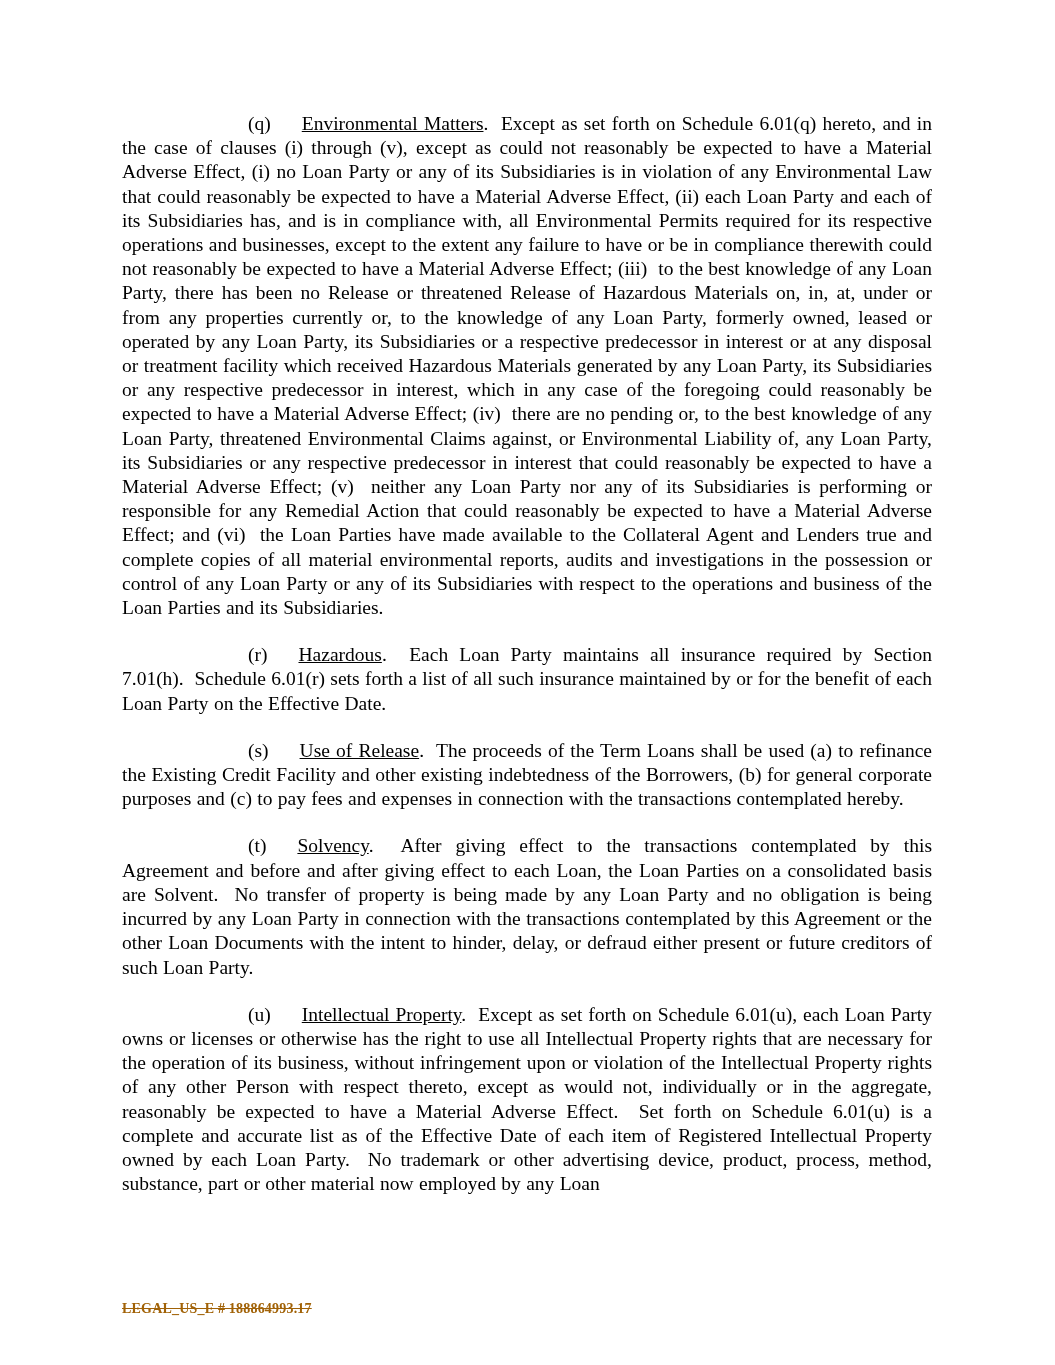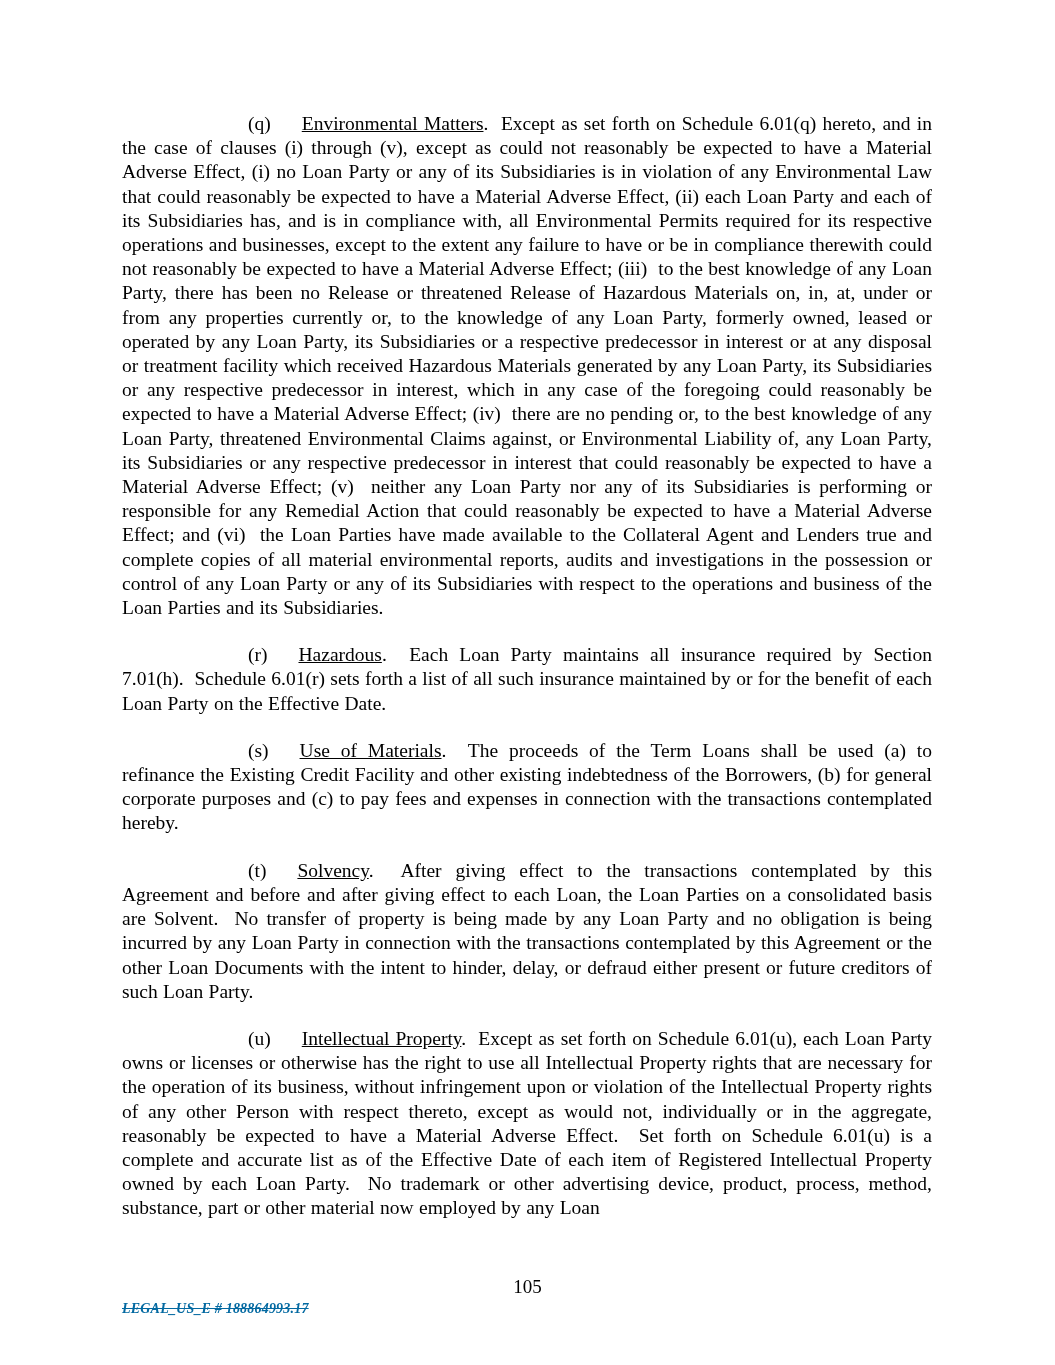--- a/index.html
+++ b/index.html
@@ -59,24 +59,23 @@
 </head>
 <body>
 
 <div class="page" style="color: rgb(0, 0, 0); background: rgb(255, 255, 255);">
   <div class="content">
 
     <p class="para"><span>(q)</span><span class="tab"></span><span class="heading">Environmental Matters</span><span>.&nbsp; Except as set forth on Schedule 6.01(q) hereto, and in the case of clauses (i) through (v), except as could not reasonably be expected to have a Material Adverse Effect, (i) no Loan Party or any of its Subsidiaries is in violation of any Environmental Law that could reasonably be expected to have a Material Adverse Effect, (ii) each Loan Party and each of its Subsidiaries has, and is in compliance with, all Environmental Permits required for its respective operations and businesses, except to the extent any failure to have or be in compliance therewith could not reasonably be expected to have a Material Adverse Effect; (iii)&nbsp; to the best knowledge of any Loan Party, there has been no Release or threatened Release of Hazardous Materials on, in, at, under or from any properties currently or, to the knowledge of any Loan Party, formerly owned, leased or operated by any Loan Party, its Subsidiaries or a respective predecessor in interest or at any disposal or treatment facility which received Hazardous Materials generated by any Loan Party, its Subsidiaries or any respective predecessor in interest, which in any case of the foregoing could reasonably be expected to have a Material Adverse Effect; (iv)&nbsp; there are no pending or, to the best knowledge of any Loan Party, threatened Environmental Claims against, or Environmental Liability of, any Loan Party, its Subsidiaries or any respective predecessor in interest that could reasonably be expected to have a Material Adverse Effect; (v)&nbsp; neither any Loan Party nor any of its Subsidiaries is performing or responsible for any Remedial Action that could reasonably be expected to have a Material Adverse Effect; and (vi)&nbsp; the Loan Parties have made available to the Collateral Agent and Lenders true and complete copies of all material environmental reports, audits and investigations in the possession or control of any Loan Party or any of its Subsidiaries with respect to the operations and business of the Loan Parties and its Subsidiaries.</span></p>
 
     <p class="para"><span>(r)</span><span class="tab"></span><span class="heading">Hazardous</span><span>.&nbsp; Each Loan Party maintains all insurance required by Section 7.01(h).&nbsp; Schedule 6.01(r) sets forth a list of all such insurance maintained by or for the benefit of each Loan Party on the Effective Date.</span></p>
 
-    <p class="para"><span>(s)</span><span class="tab"></span><span class="heading">Use of Materials</span><span>.&nbsp; The proceeds of the Term Loans shall be used (a) to refinance the Existing Credit Facility and other existing indebtedness of the Borrowers, (b) for general corporate purposes and (c) to pay fees and expenses in connection with the transactions contemplated hereby.</span></p>
+    <p class="para"><span>(s)</span><span class="tab"></span><span class="heading">Use of Release</span><span>.&nbsp; The proceeds of the Term Loans shall be used (a) to refinance the Existing Credit Facility and other existing indebtedness of the Borrowers, (b) for general corporate purposes and (c) to pay fees and expenses in connection with the transactions contemplated hereby.</span></p>
 
     <p class="para"><span>(t)</span><span class="tab"></span><span class="heading">Solvency</span><span>.&nbsp; After giving effect to the transactions contemplated by this Agreement and before and after giving effect to each Loan, the Loan Parties on a consolidated basis are Solvent.&nbsp; No transfer of property is being made by any Loan Party and no obligation is being incurred by any Loan Party in connection with the transactions contemplated by this Agreement or the other Loan Documents with the intent to hinder, delay, or defraud either present or future creditors of such Loan Party.</span></p>
 
     <p class="para"><span>(u)</span><span class="tab"></span><span class="heading">Intellectual Property</span><span>.&nbsp; Except as set forth on Schedule 6.01(u), each Loan Party owns or licenses or otherwise has the right to use all Intellectual Property rights that are necessary for the operation of its business, without infringement upon or violation of the Intellectual Property rights of any other Person with respect thereto, except as would not, individually or in the aggregate, reasonably be expected to have a Material Adverse Effect.&nbsp; Set forth on Schedule 6.01(u) is a complete and accurate list as of the Effective Date of each item of Registered Intellectual Property owned by each Loan Party.&nbsp; No trademark or other advertising device, product, process, method, substance, part or other material now employed by any Loan</span></p>
 
   </div>
 
-  <div class="pagenum">105</div>
 
-  <div class="footer-tag" style="color: #0369a1; font-style: italic;">LEGAL_US_E # 188864993.17</div>
+  <div class="footer-tag" style="color: #a16207;">LEGAL_US_E # 188864993.17</div>
 </div>
 
 </body></html>

